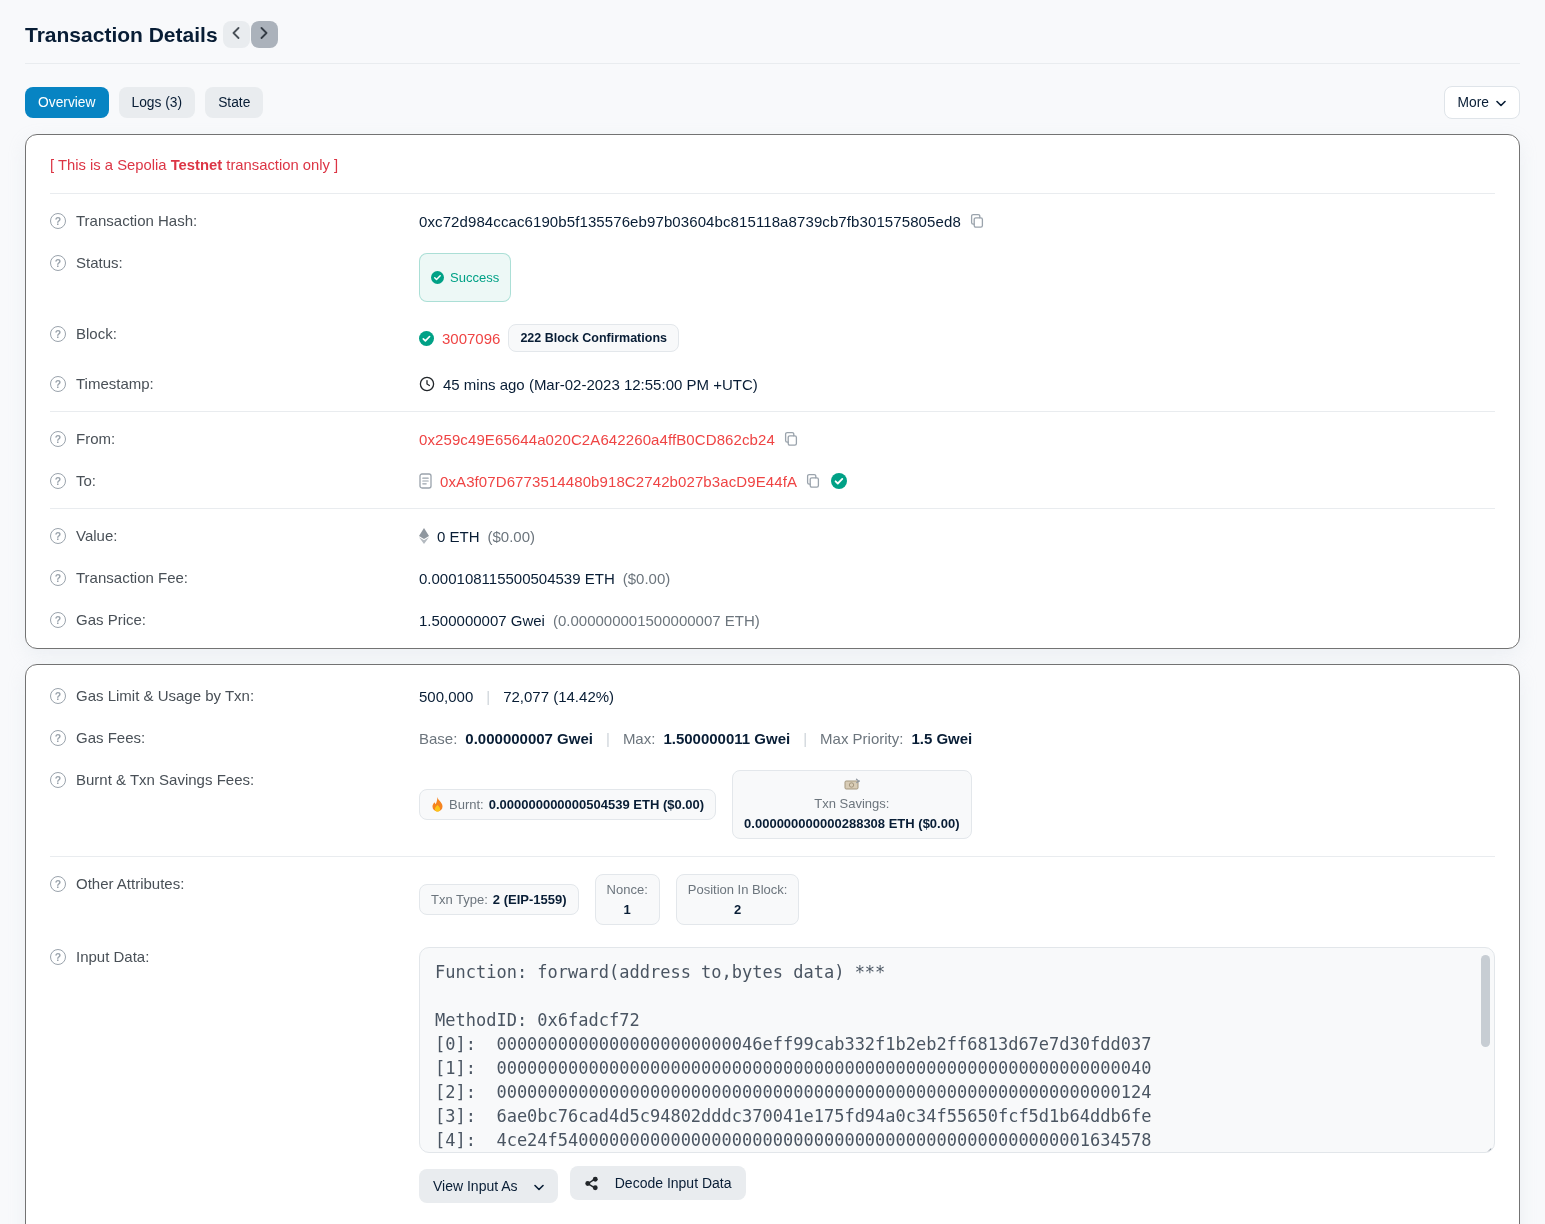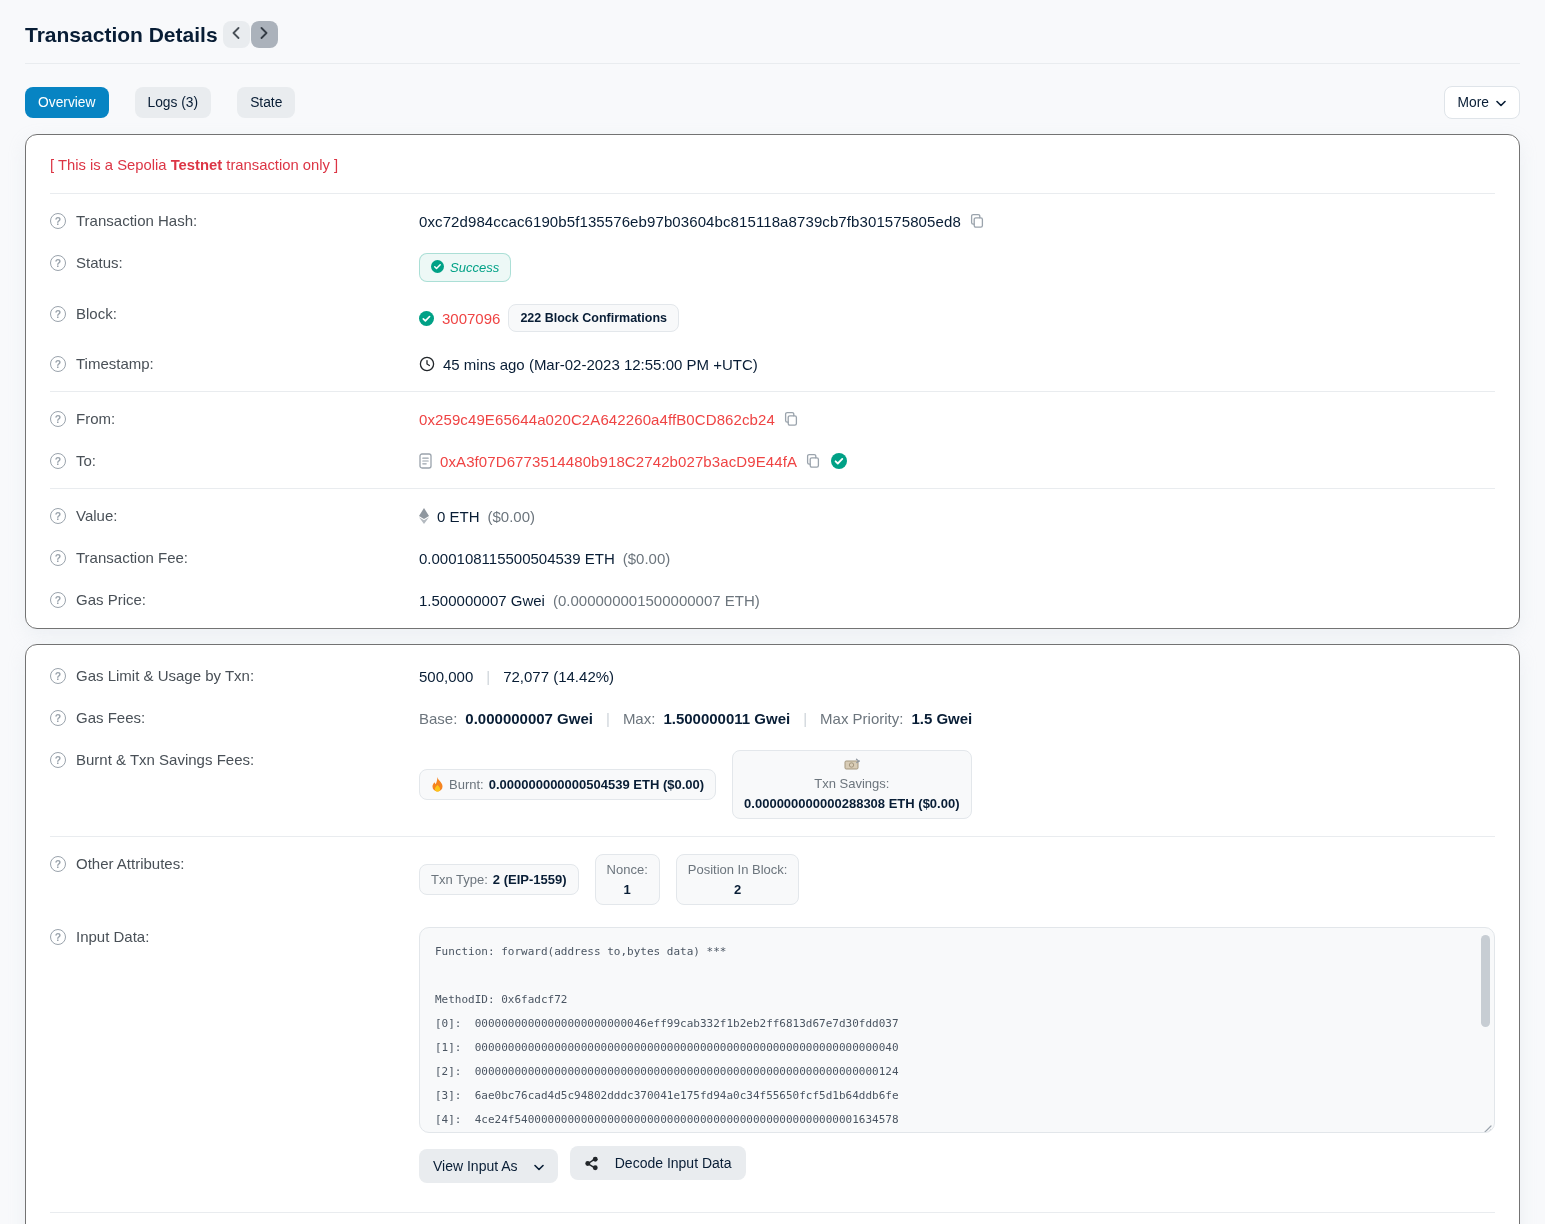--- a/index.html
+++ b/index.html
@@ -15,21 +15,21 @@
   
   .page-header { display:flex; align-items:center; gap:1px; padding:21px 0 15px; }
   .page-title { font-size:21px; font-weight:700; margin:0; color:#081d35; }
   .nav-btn { width:27px; height:27px; border:none; border-radius:8px; display:inline-flex; align-items:center; justify-content:center; cursor:pointer; padding:0; }
   .nav-btn.prev { background:#e9ecef; color:#495057; margin-left:4px; }
   .nav-btn.next { background:#abb2bb; color:#343c45; }
   .hdr-divider { border:none; border-top:1px solid #e9ecef; margin:0; }
 
   
   .tabs-row { display:flex; align-items:center; justify-content:space-between; margin-top:22px; }
-  .tabs { display:flex; gap:26px; }
+  .tabs { display:flex; gap:10px; }
   .tab { border:none; border-radius:8px; padding:8px 13px; font-size:13.8px; font-weight:500; background:#e9ecef; color:#081d35; cursor:pointer; font-family:inherit; }
   .tab.active { background:#0784c3; color:#fff; }
   .more-btn { background:#fff; border:1px solid #dfe4e9; border-radius:8px; padding:8px 13px; font-size:13.8px; font-weight:500; color:#081d35; display:inline-flex; align-items:center; gap:7px; cursor:pointer; font-family:inherit; }
 
   
   .card { background:#fff; border:1px solid #737373; border-radius:12px; box-shadow:0 6px 18px rgba(189,197,209,.18); padding:7px 24px; margin-top:15px; }
   .divider { border:none; border-top:1px solid #e9ecef; margin:6px 0; }
 
   .notice { color:#dc3545; font-size:14.8px; padding:15px 0 14px; }
   .notice b { font-weight:700; }
@@ -39,34 +39,34 @@
   .row-value { flex:1; display:flex; align-items:center; gap:8px; flex-wrap:wrap; min-height:20px; }
 
   .qicon { width:16px; height:16px; flex:0 0 16px; border:1.3px solid #9aa3ac; border-radius:50%; color:#9aa3ac; font-size:10.5px; font-weight:700; display:inline-flex; align-items:center; justify-content:center; }
 
   a.link { color:#ef4444; text-decoration:none; cursor:pointer; }
   .muted { color:#6c757d; }
   .sep { color:#ced4da; padding:0 5px; }
 
   .icon-btn { background:none; border:none; padding:0; margin:0; cursor:pointer; color:#9aa3ac; display:inline-flex; align-items:center; }
 
-  .badge-success { display:inline-flex; align-items:flex-start; gap:6px; background:rgba(0,161,134,.07); border:1px solid rgba(0,161,134,.28); color:#00a186; font-size:13px; font-weight:500; padding:6px 11px; border-radius:8px;font-style:italic; }
+  .badge-success { display:inline-flex; align-items:center; gap:6px; background:rgba(0,161,134,.07); border:1px solid rgba(0,161,134,.28); color:#00a186; font-size:13px; font-weight:500; padding:16px 11px; border-radius:8px; }
 
   .pill { background:#f8f9fa; border:1px solid #e3e7eb; border-radius:8px; padding:6px 11px; font-size:12.5px; font-weight:700; color:#081d35; }
 
   .fee-badge { display:inline-flex; align-items:center; gap:5px; background:#f8f9fa; border:1px solid #e3e7eb; border-radius:8px; padding:7px 11px; font-size:13px; }
   .fee-badge .lbl { color:#6c757d; }
   .fee-badge .val { font-weight:700; color:#081d35; }
   .gap16 { margin-left:8px;flex-direction:column; }
 
   .semibold { font-weight:600; }
 
   
   .input-wrap { flex:1; }
-  .input-box { position:relative; background:#f8f9fa; border:1px solid #e2e6ea; border-radius:10px; height:206px; overflow:hidden; padding:12px 34px 0 15px; font-family:"DejaVu Sans Mono","Liberation Mono",monospace; font-size:11px; line-height:24px; color:#4a5562; }
+  .input-box { position:relative; background:#f8f9fa; border:1px solid #e2e6ea; border-radius:10px; height:206px; overflow:hidden; padding:12px 34px 0 15px; font-family:"DejaVu Sans Mono","Liberation Mono",monospace; font-size:17px; line-height:24px; color:#4a5562; }
   .code-line { min-height:24px; white-space:pre; overflow:hidden; }
   .scroll-thumb { position:absolute; right:4px; top:7px; width:9px; height:92px; background:#c7cdd3; border-radius:5px; cursor:pointer; }
   .resize-grip { position:absolute; right:2px; bottom:2px; width:11px; height:11px; color:#9aa3ac; }
 
   .btn-gray { background:#e9ecef; border:none; border-radius:8px; padding:9px 14px; font-size:14px; font-weight:500; color:#081d35; display:inline-flex; align-items:center; gap:16px; cursor:pointer; font-family:inherit; }
   .buttons-row { padding:13px 0 12px; }
 
   .more-details-row { padding:15px 0 18px; }
   .mono-val { letter-spacing:.1px; }
 </style>

